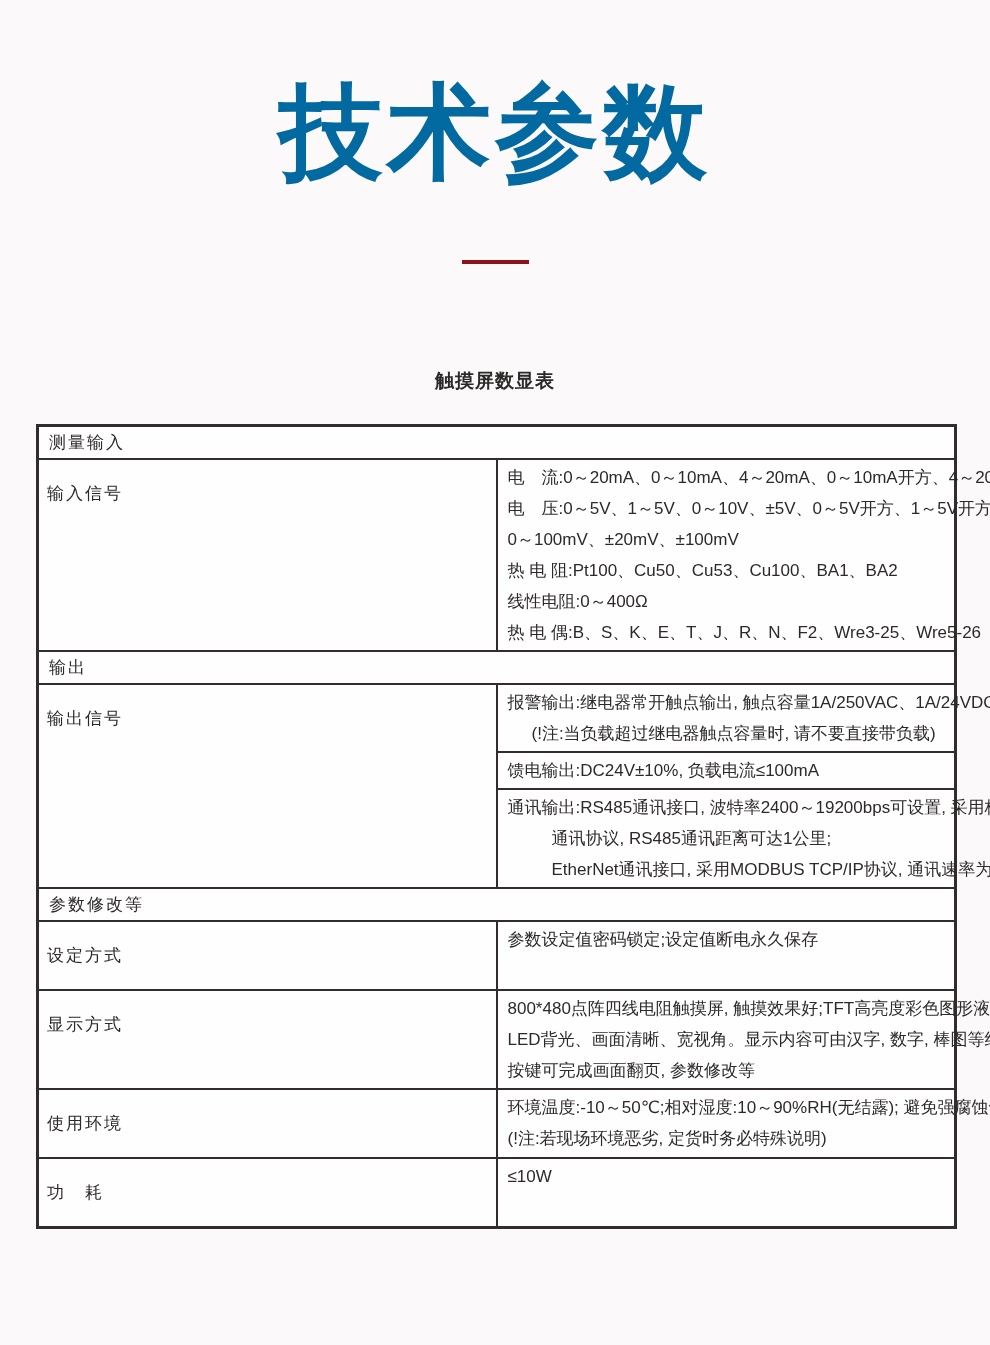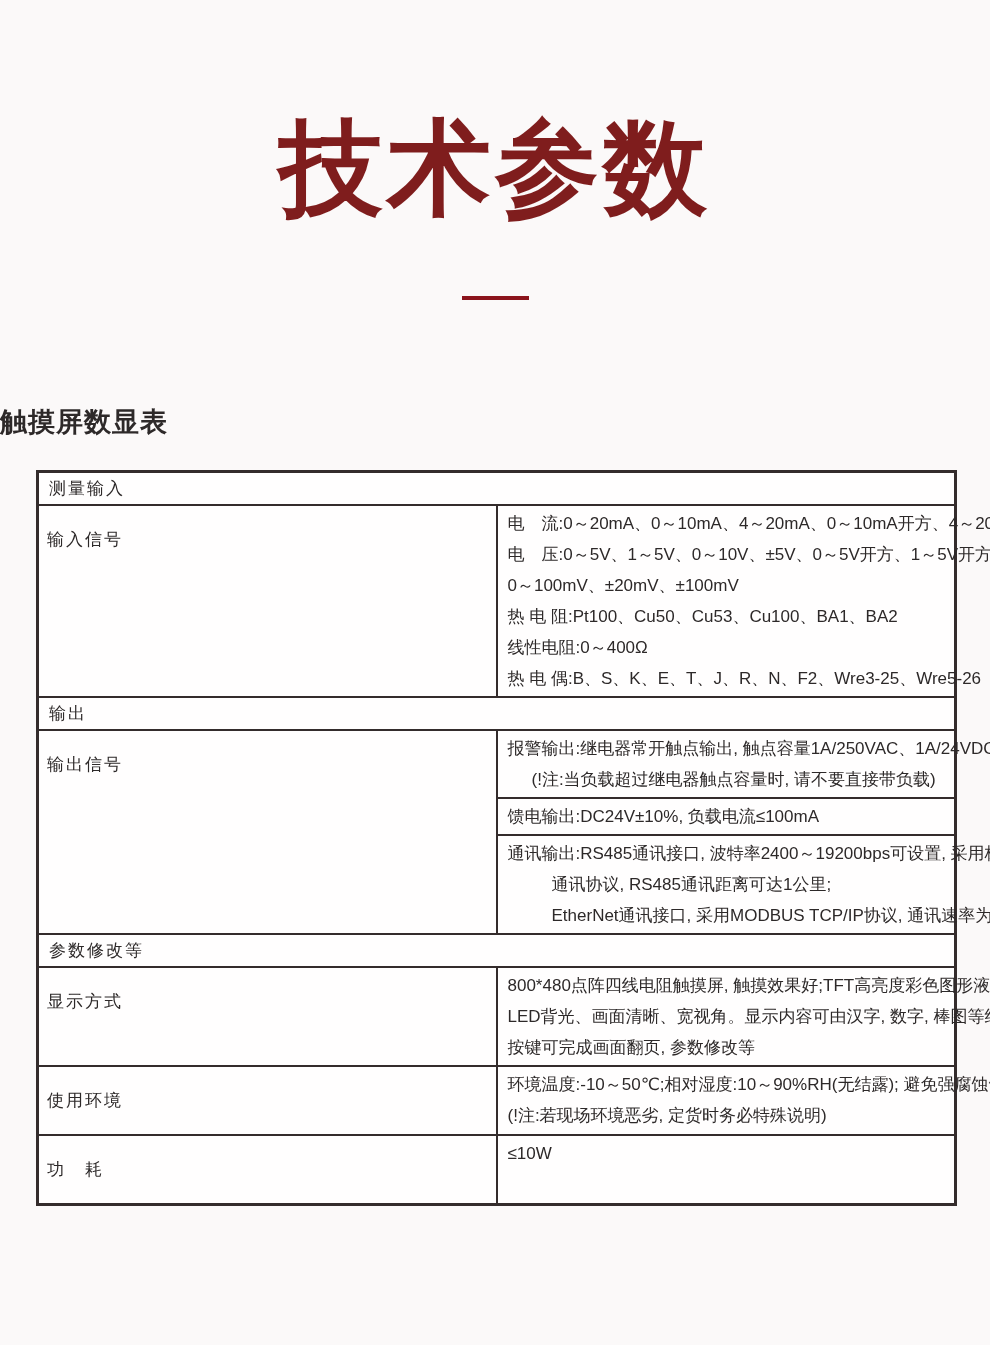--- a/index.html
+++ b/index.html
@@ -11,36 +11,37 @@
   }
   *{box-sizing:border-box;margin:0;padding:0;}
   html,body{width:990px;}
   body{
     width:990px;height:1345px;overflow:hidden;
     background:var(--page-bg);
     color:var(--text);
     font-family:"Liberation Sans","DejaVu Sans",sans-serif;
   }
   .page-title{
-    margin-top:112px;
+    margin-top:76px;
     text-align:center;
     font-size:104px;
     line-height:1.08;
     font-weight:900;
     letter-spacing:4px;
-    color:#7f1d1d;
+    color:#0369a1;
   }
   .title-divider{
     width:67px;height:4px;
     background:var(--accent);
     margin:72px auto 0;
   }
   .table-title{
     margin-top:104px;
-    font-size:27px;
+    text-align:center;
+    font-size:19px;
     font-weight:700;
     letter-spacing:1px;
   }
   table.spec{
     border-collapse:collapse;
     margin:30px 0 0 36px;
     width:921px;
     background:var(--table-bg);
     table-layout:fixed;
   }
@@ -110,20 +111,28 @@
             <div class="line">通讯输出:RS485通讯接口, 波特率2400～19200bps可设置, 采用标准MODBUS RTU</div>
             <div class="line" style="padding-left: 44px;">通讯协议, RS485通讯距离可达1公里;</div>
             <div class="line" style="padding-left: 44px;">EtherNet通讯接口, 采用MODBUS TCP/IP协议, 通讯速率为10/100M自适应。</div>
           </div>
         </td>
       </tr>
       <tr class="section-row">
         <td colspan="2">参数修改等</td>
       </tr>
       <tr>
+        <td class="lbl">设定方式</td>
+        <td class="val">
+          <div class="subrow">
+            <div class="line">参数设定值密码锁定;设定值断电永久保存</div>
+          </div>
+        </td>
+      </tr>
+      <tr>
         <td class="lbl">显示方式</td>
         <td class="val">
           <div class="subrow">
             <div class="line">800*480点阵四线电阻触摸屏, 触摸效果好;TFT高亮度彩色图形液晶显示,</div>
             <div class="line">LED背光、画面清晰、宽视角。显示内容可由汉字, 数字, 棒图等组成, 通过触摸</div>
             <div class="line">按键可完成画面翻页, 参数修改等</div>
           </div>
         </td>
       </tr>
       <tr>

